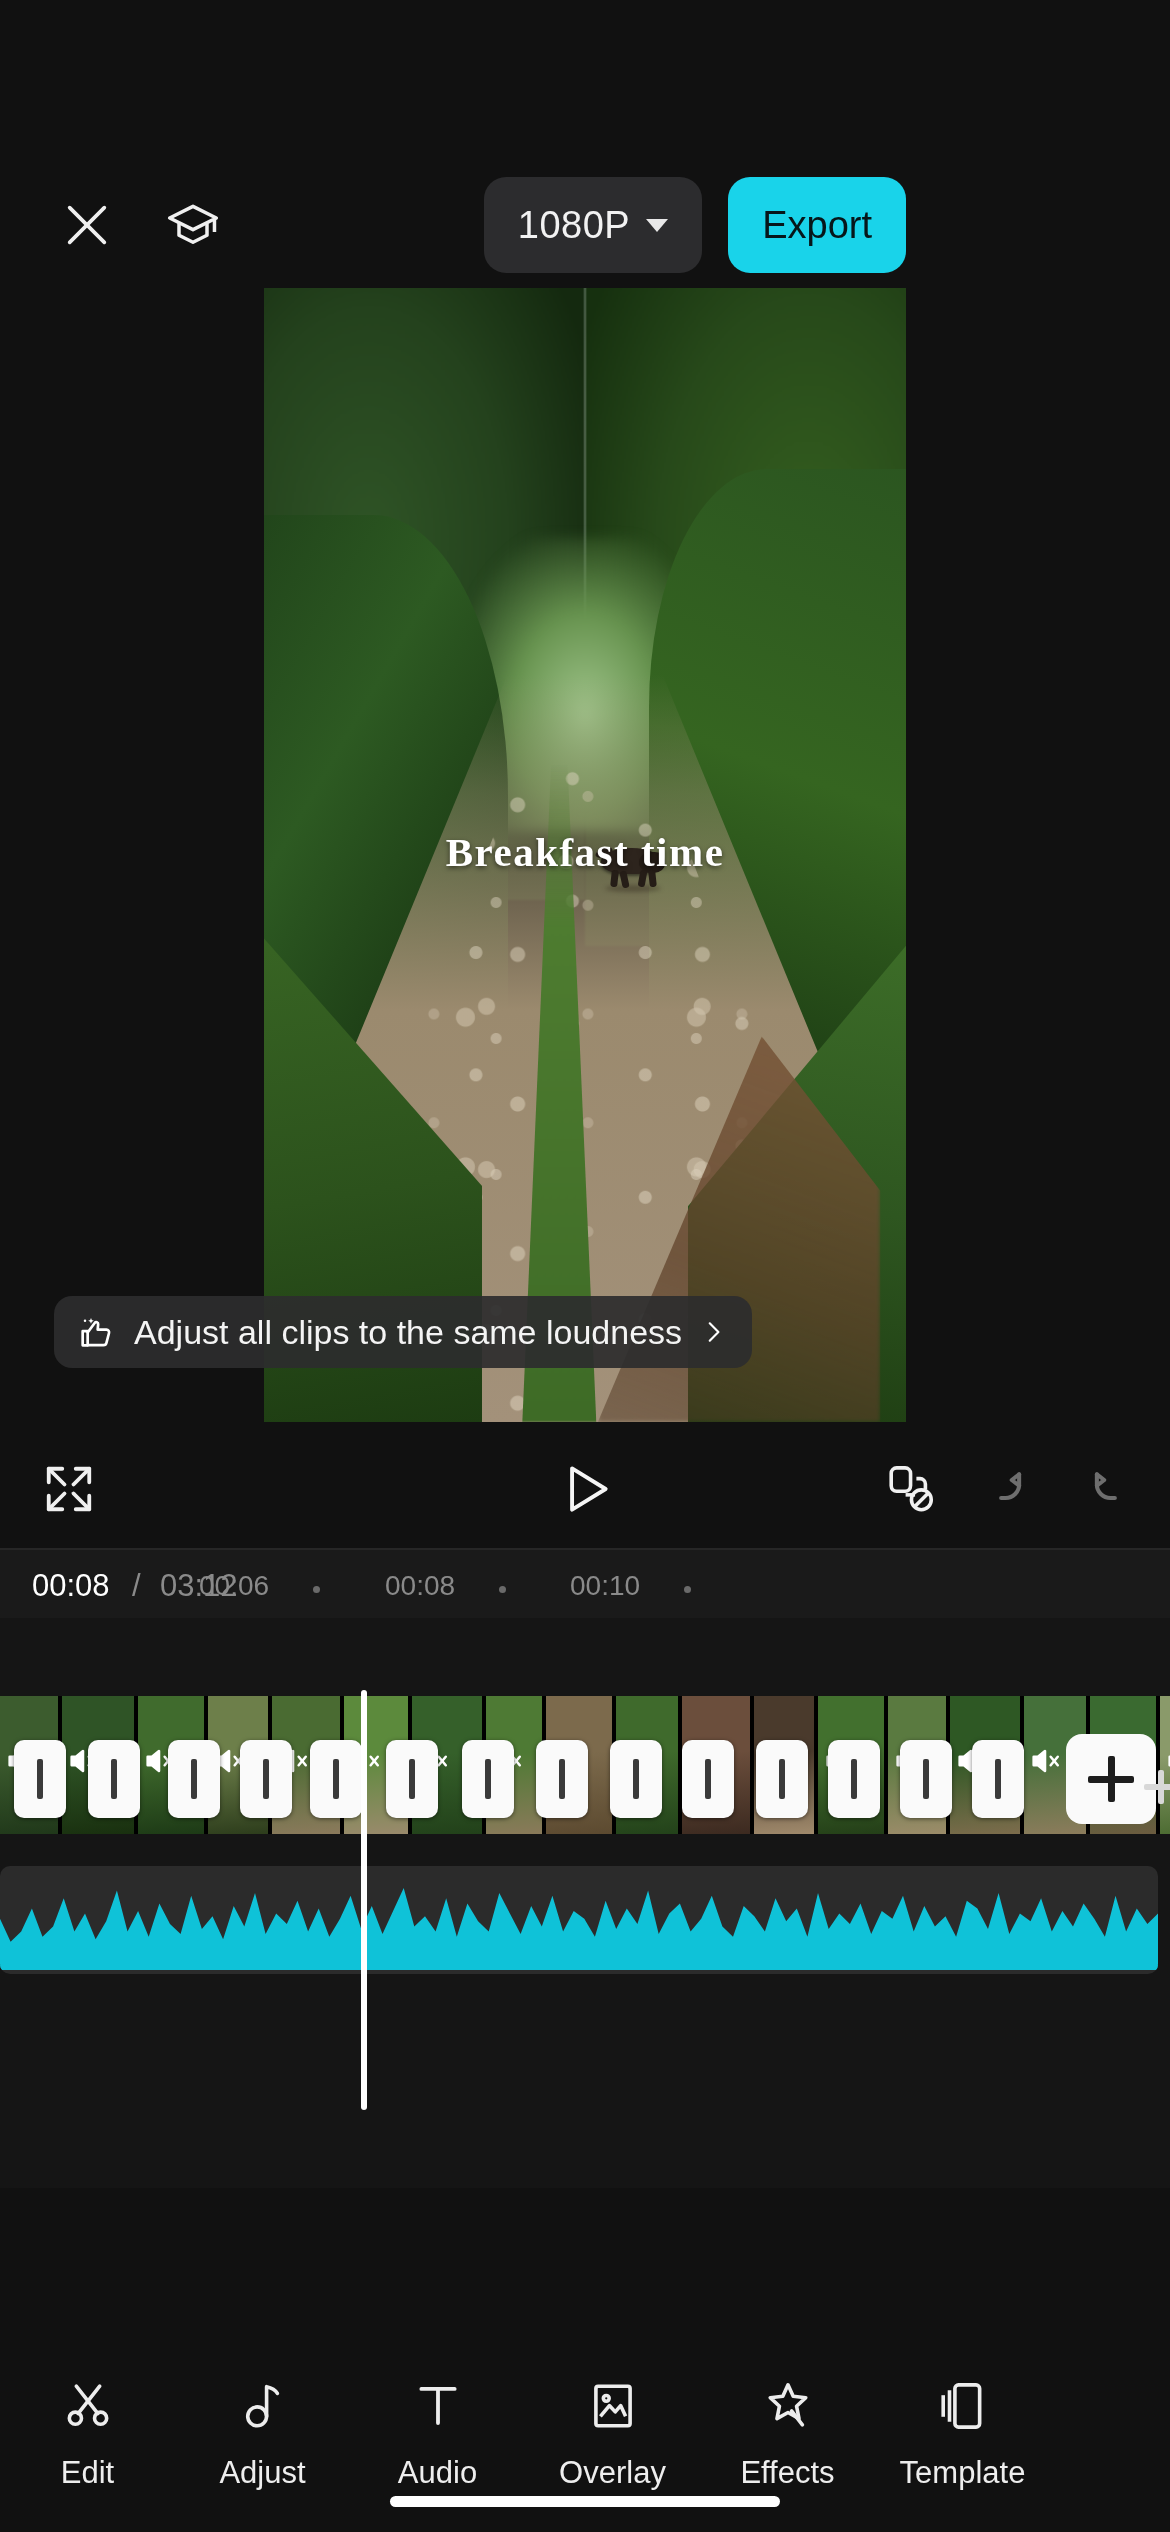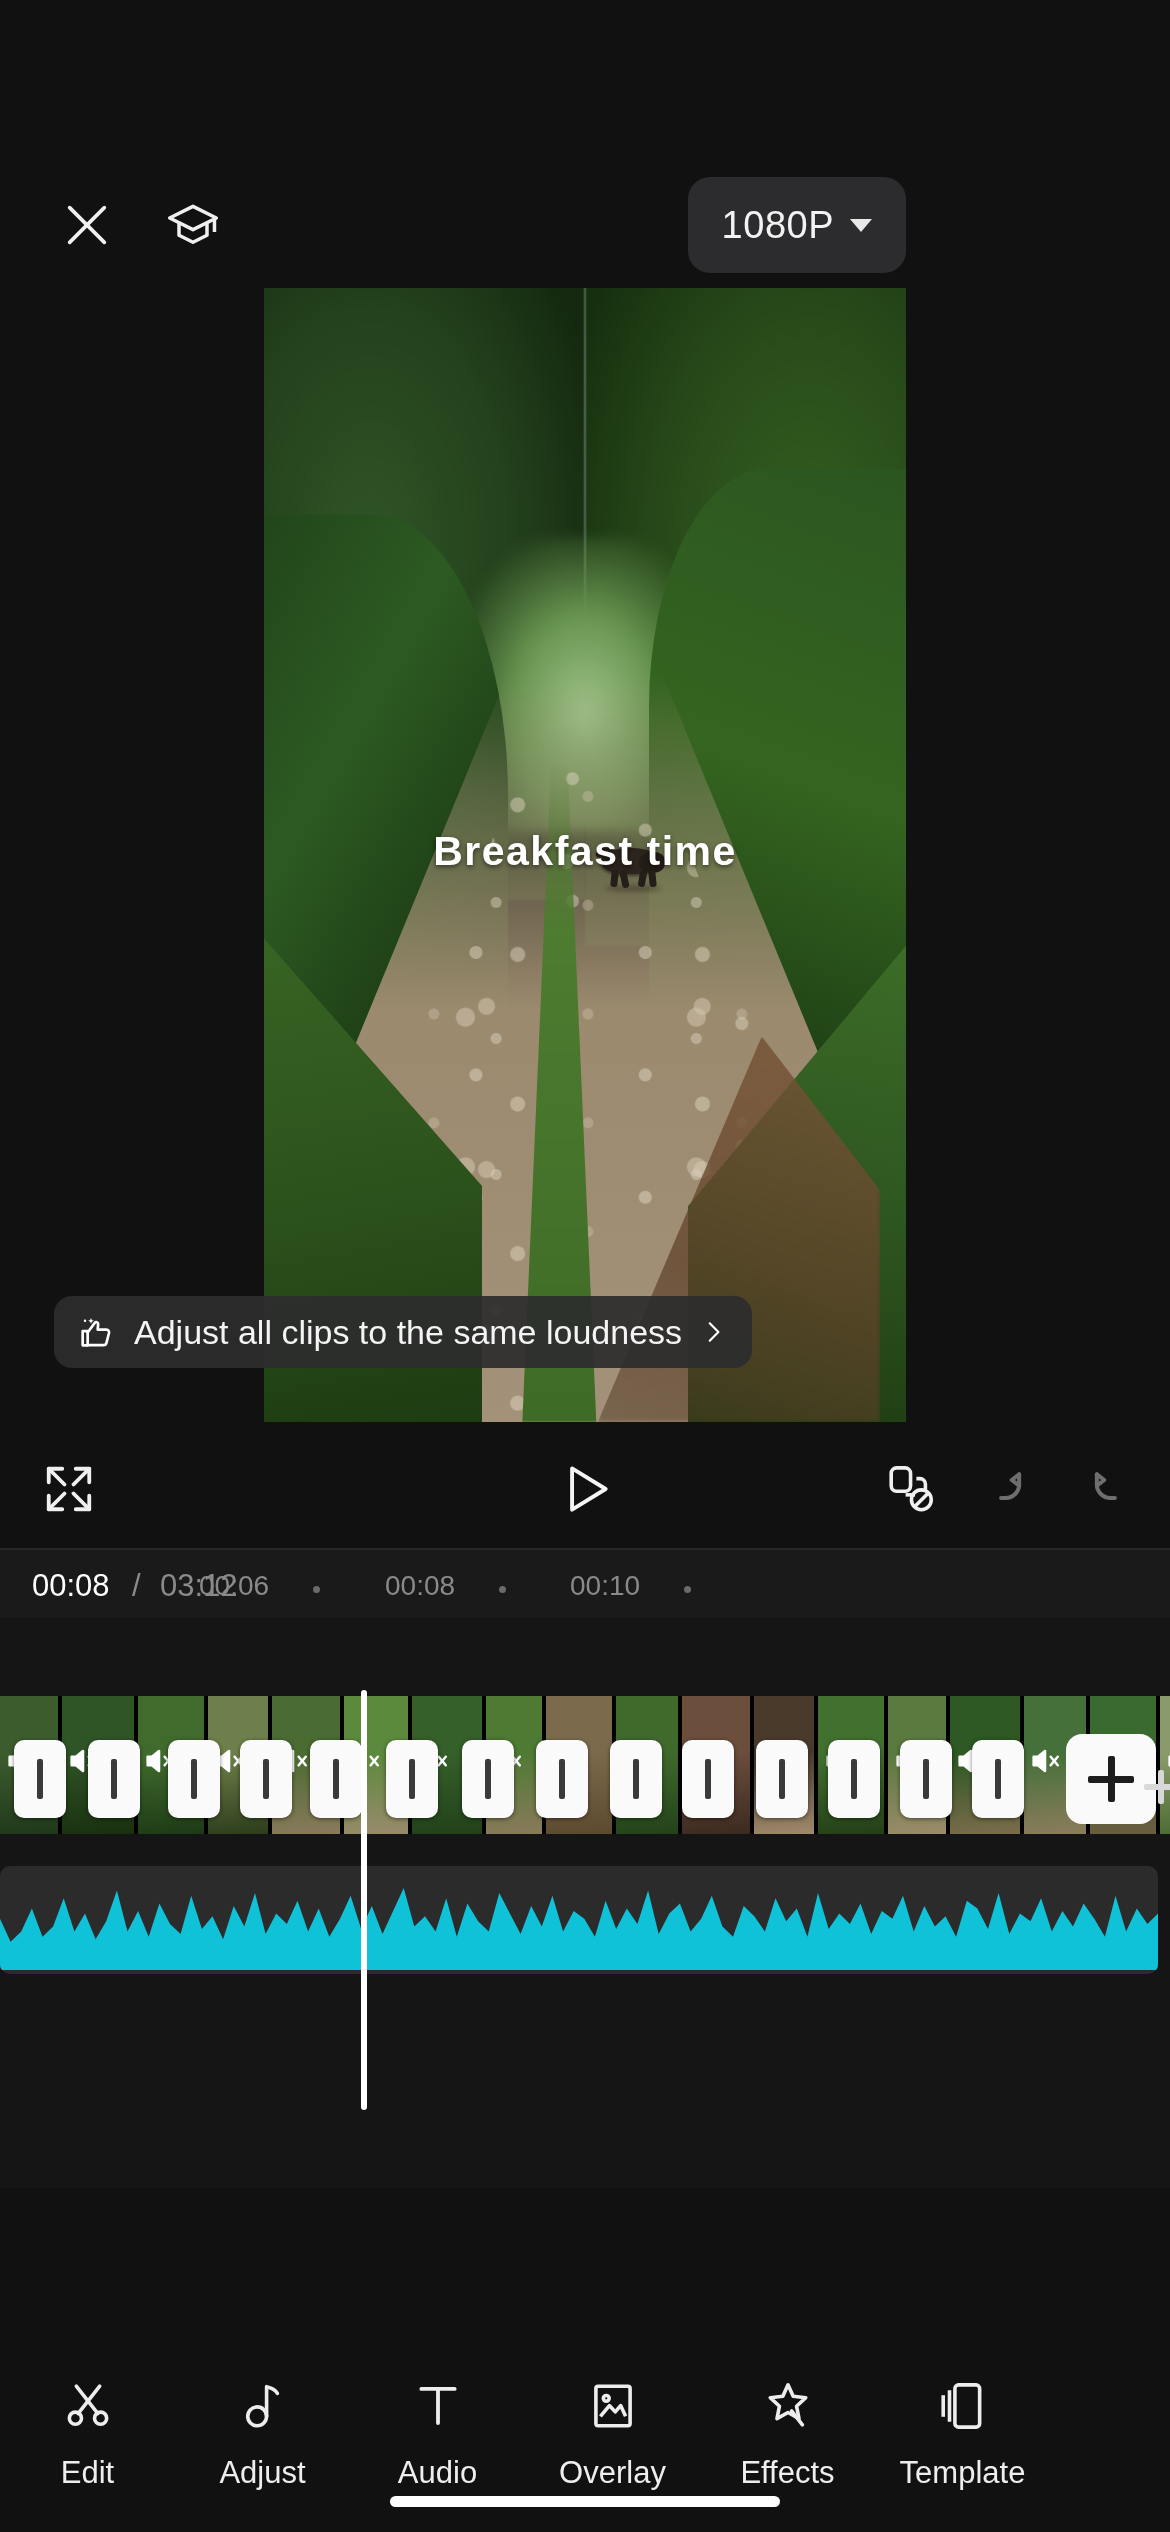--- a/index.html
+++ b/index.html
@@ -139,21 +139,21 @@
   .dog-l3{ left:44px; top:26px; transform:rotate(10deg);}
   .dog-l4{ left:54px; top:26px; transform:rotate(-6deg);}
   .dog-shadow{
     position:absolute; left:10px; top:41px; width:56px; height:7px;
     background:rgba(40,30,20,.35); border-radius:50%; filter:blur(2px);
   }
 
   .overlay-text{
     position:absolute; left:0; right:0; top:47.6%;
     text-align:center;
-    font-family:Liberation Sans, sans-serif;
+    font-family:Liberation Serif, serif;
     font-weight:bold;
     font-size:41px;
     letter-spacing:1.5px;
     color:#ffffff;
     text-shadow:0 2px 5px rgba(0,0,0,.55);
   }
 
   
   .banner{
     position:absolute; left:54px; top:1296px;
@@ -261,20 +261,21 @@
         <path d="M6 11.2 V16.4 L12 19.4 L18 16.4 V11.2"></path>
         <line x1="21.2" y1="9.4" x2="21.2" y2="15"></line>
       </svg>
     </div>
   </div>
   <div class="tb-right">
     <div class="res-chip">
       <span class="lbl">1080P</span>
       <span class="caret"></span>
     </div>
+    <div class="export-btn">Export</div>
   </div>
 </div>
 
 <div class="preview-wrap">
   <div class="scene">
     <div class="sky"></div>
     <div class="canopy-l"></div>
     <div class="canopy-r"></div>
     <div class="bright-mid"></div>
     <div class="hedge-l"></div>

